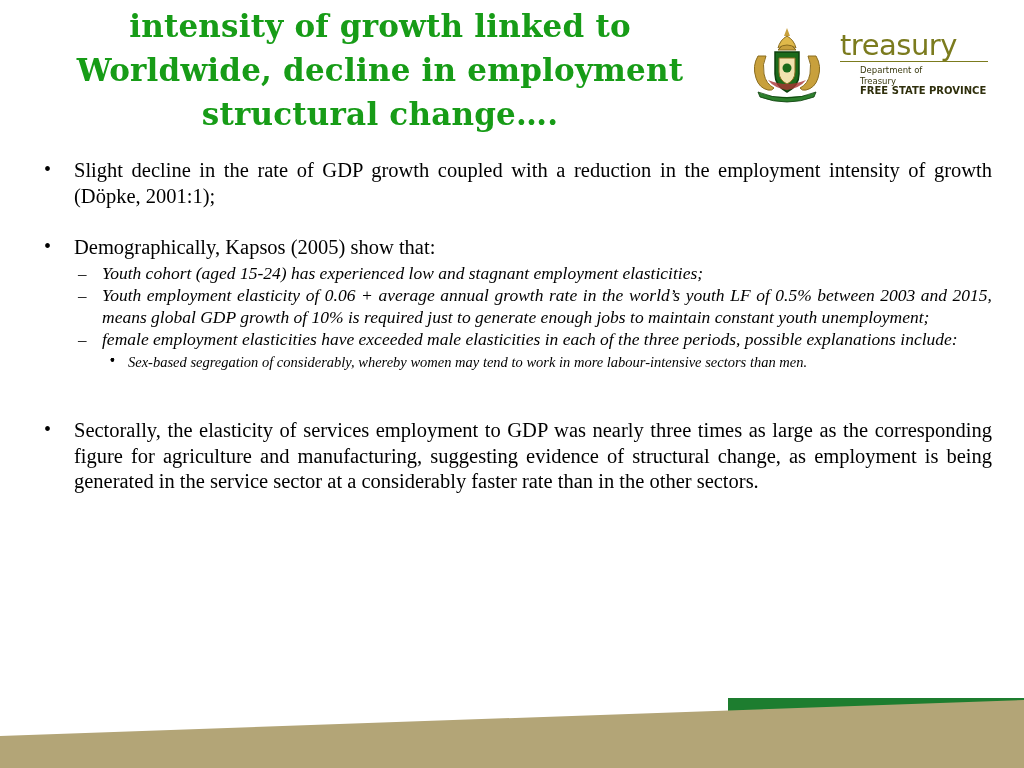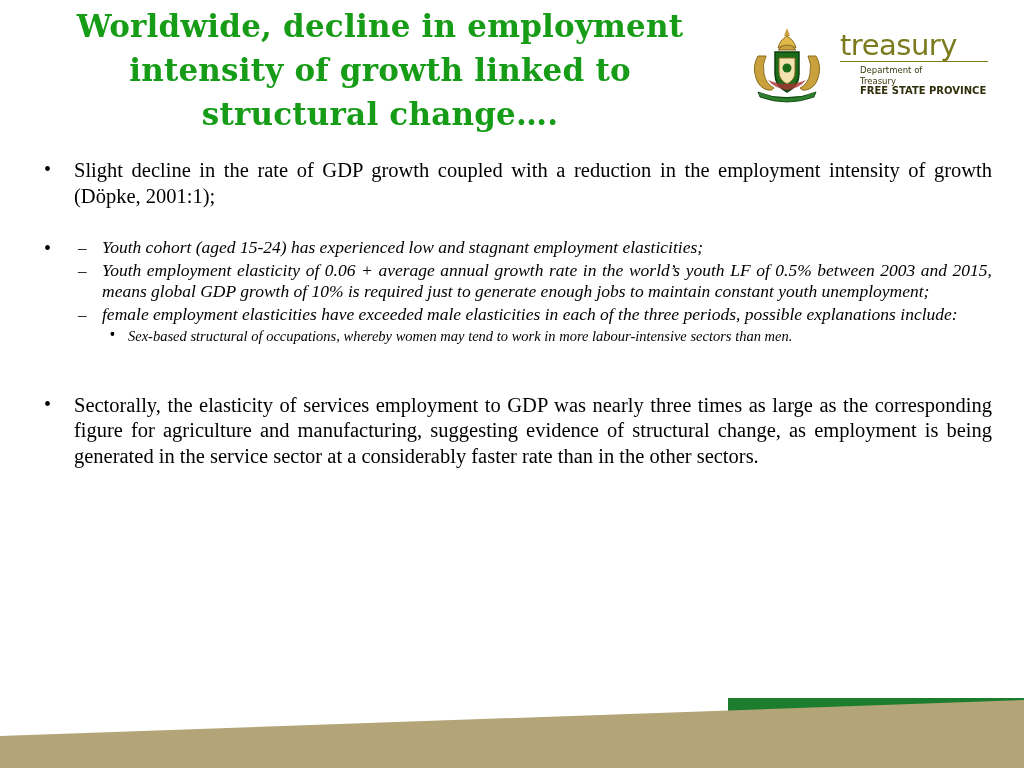--- a/index.html
+++ b/index.html
@@ -184,22 +184,22 @@
     font-family: "DejaVu Sans", sans-serif;
     font-weight: bold;
     font-size: 13px;
     color: #ffffff;
   }
 </style>
 </head>
 <body>
 
 <div class="title-block">
+  <div class="title-line">intensity of growth linked to</div>
   <div class="title-line">Worldwide, decline in employment</div>
-  <div class="title-line">intensity of growth linked to</div>
   <div class="title-line">structural change….</div>
 </div>
 
 <div class="logo-area">
   <div class="coat-of-arms">
     <svg width="86" height="86" viewBox="0 0 86 86" xmlns="http://www.w3.org/2000/svg">
 
       <ellipse cx="43" cy="44" rx="40" ry="30" fill="none"></ellipse>
 
       <path d="M14 34 q-6 10 -2 22 q3 10 12 12 q4 1 6 -2 q-8 -4 -10 -14 q-2 -10 2 -18 z" fill="#c8a03c" stroke="#8a6c1e" stroke-width="1"></path>
@@ -234,20 +234,21 @@
 
     <li class="b1">
       <span class="bullet">•</span>
       <span>Slight decline in the rate of GDP growth coupled with a reduction in the employment intensity of growth (Döpke, 2001:1);</span>
     </li>
 
     <div class="gap-lg"></div>
 
     <li class="b1">
       <span class="bullet">•</span>
+      <span>Demographically, Kapsos (2005) show that:</span>
 
       <ul class="lvl2">
         <li class="b2">
           <span class="bullet">–</span>
           <span>Youth cohort (aged 15-24) has experienced low and stagnant employment elasticities;</span>
         </li>
         <li class="b2">
           <span class="bullet">–</span>
           <span>Youth employment elasticity of 0.06 + average annual growth rate in the world’s youth LF of 0.5% between 2003 and 2015, means  global GDP growth of 10% is required just to generate enough jobs to maintain constant youth unemployment;</span>
         </li>
@@ -260,21 +261,21 @@
               <span class="bullet">•</span>
             </li>
             <li class="b3">
               <span class="bullet">•</span>
             </li>
             <li class="b3">
               <span class="bullet">•</span>
             </li>
             <li class="b3">
               <span class="bullet">•</span>
-              <span>Sex-based structural of occupations, whereby women may tend to work in more labour-intensive sectors than men.</span>
+              <span>Sex-based segregation of considerably, whereby women may tend to work in more labour-intensive sectors than men.</span>
             </li>
           </ul>
         </li>
       </ul>
     </li>
 
     <div class="gap-xl"></div>
 
     <li class="b1">
       <span class="bullet">•</span>

